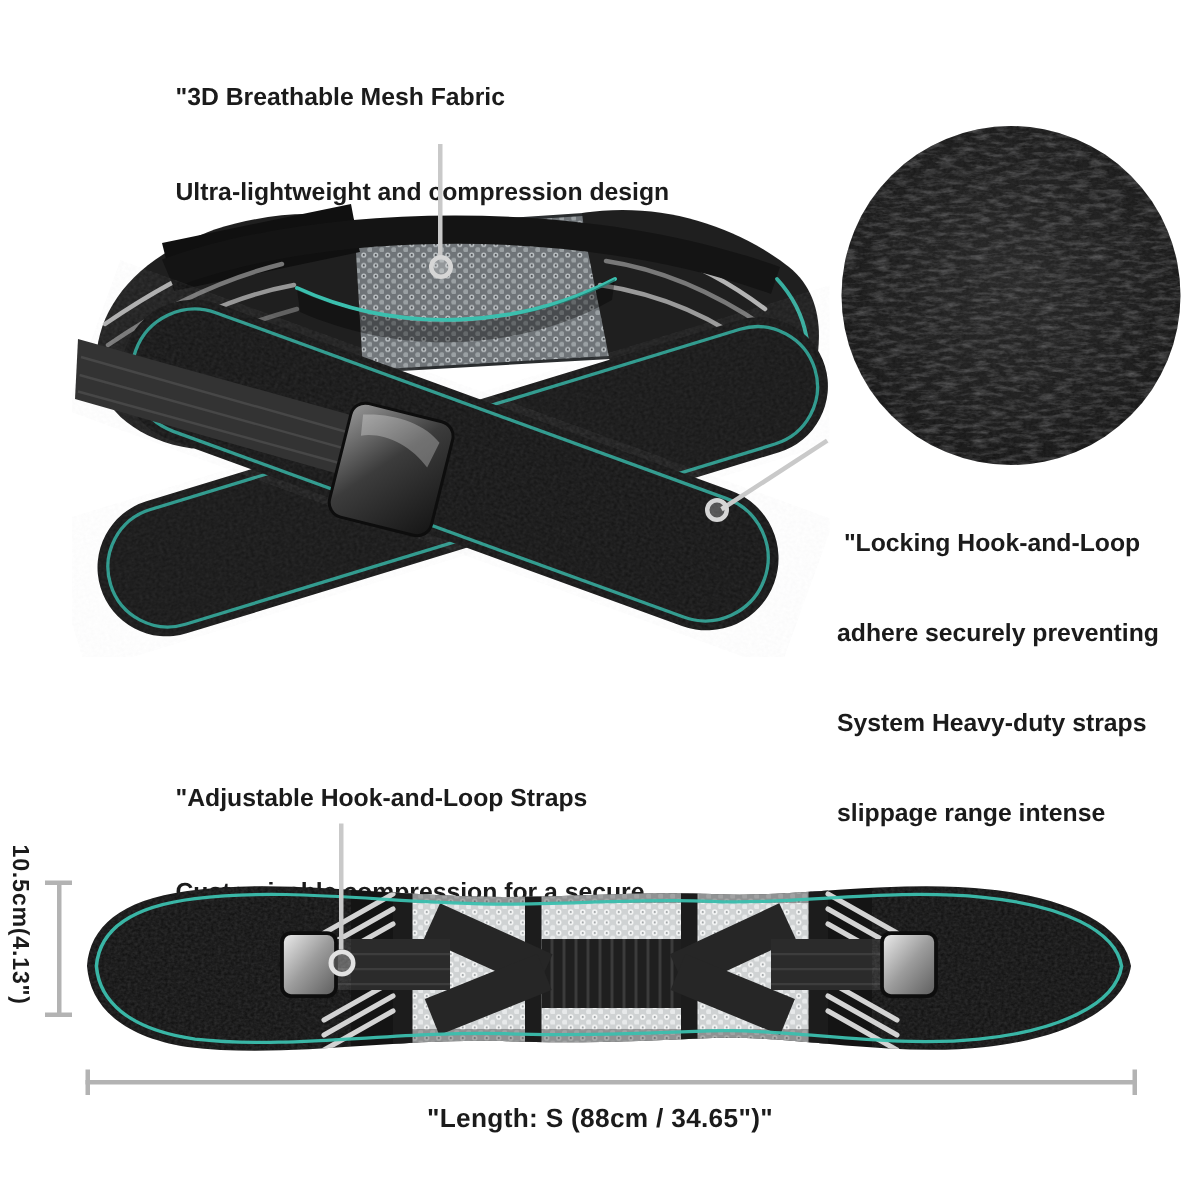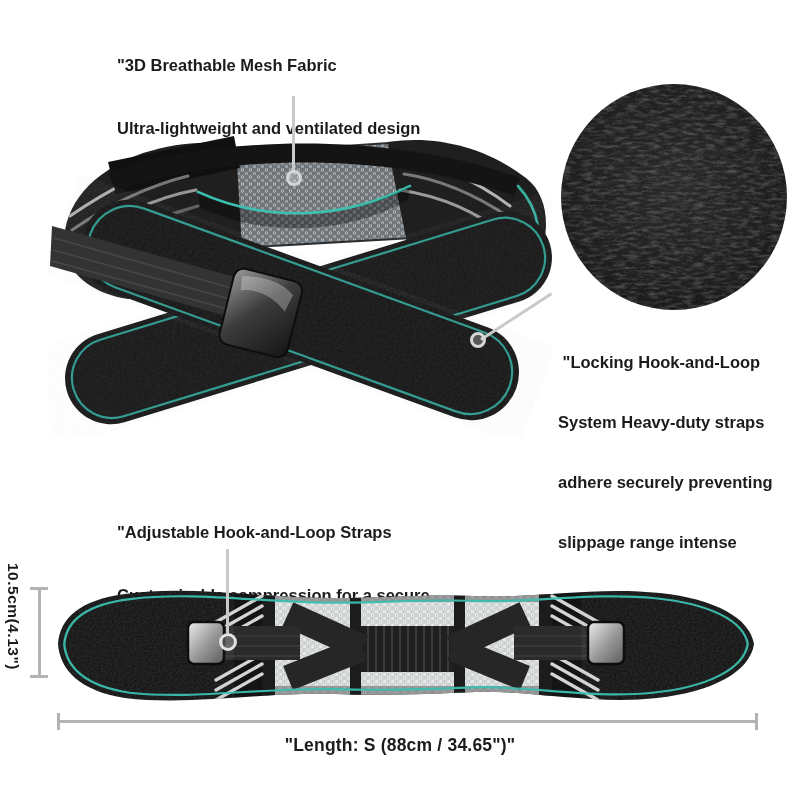--- a/index.html
+++ b/index.html
@@ -59,21 +59,21 @@
         <rect width="8" height="7" fill="#cfd2d3"></rect>
         <circle cx="2.5" cy="2" r="1.8" fill="#f4f5f5"></circle>
         <circle cx="6.5" cy="5.5" r="1.8" fill="#e7e9ea"></circle>
         <circle cx="2.5" cy="2" r="0.7" fill="#9fa4a6"></circle>
       </pattern>
     </defs>
   </svg>
 
   <div class="txt mesh-txt">
     <div>"3D Breathable Mesh Fabric</div>
-    <div>Ultra-lightweight and ventilated design</div>
+    <div>Ultra-lightweight and compression design</div>
     <div>prevents overheating, ideal for all-day wear."</div>
   </div>
 
   <svg style="left:560px;top:83px" width="228" height="228" viewBox="0 0 228 228">
     <clipPath id="insetClip">
         <circle cx="114" cy="114" r="113"></circle>
       </clipPath>
     <g clip-path="url(#insetClip)">
       <rect width="228" height="228" fill="url(#insetG)"></rect>
       <rect width="228" height="228" filter="url(#fiber)" opacity="0.5"></rect>
@@ -136,22 +136,22 @@
   </svg>
 
   <div class="callout-line" style="left:292px;top:96px;width:3px;height:75px;"></div>
   <div class="marker" style="left:286px;top:170px;width:16px;height:16px;"></div>
 
   <div class="callout-line" style="left:481px;top:338px;width:84px;height:3px;transform-origin:0 50%;transform:rotate(-33deg);"></div>
   <div class="marker" style="left:470px;top:332px;width:16px;height:16px;"></div>
 
   <div class="txt lock-txt">
     <div> "Locking Hook-and-Loop</div>
+    <div>adhere securely preventing</div>
     <div>System Heavy-duty straps</div>
-    <div>adhere securely preventing</div>
     <div>slippage range intense</div>
     <div>movement."</div>
   </div>
 
   <div class="txt adj-txt">
     <div>"Adjustable Hook-and-Loop Straps</div>
     <div>Customizable compression for a secure</div>
     <div>non-bulky fit across a wide range of body types."</div>
   </div>
 

